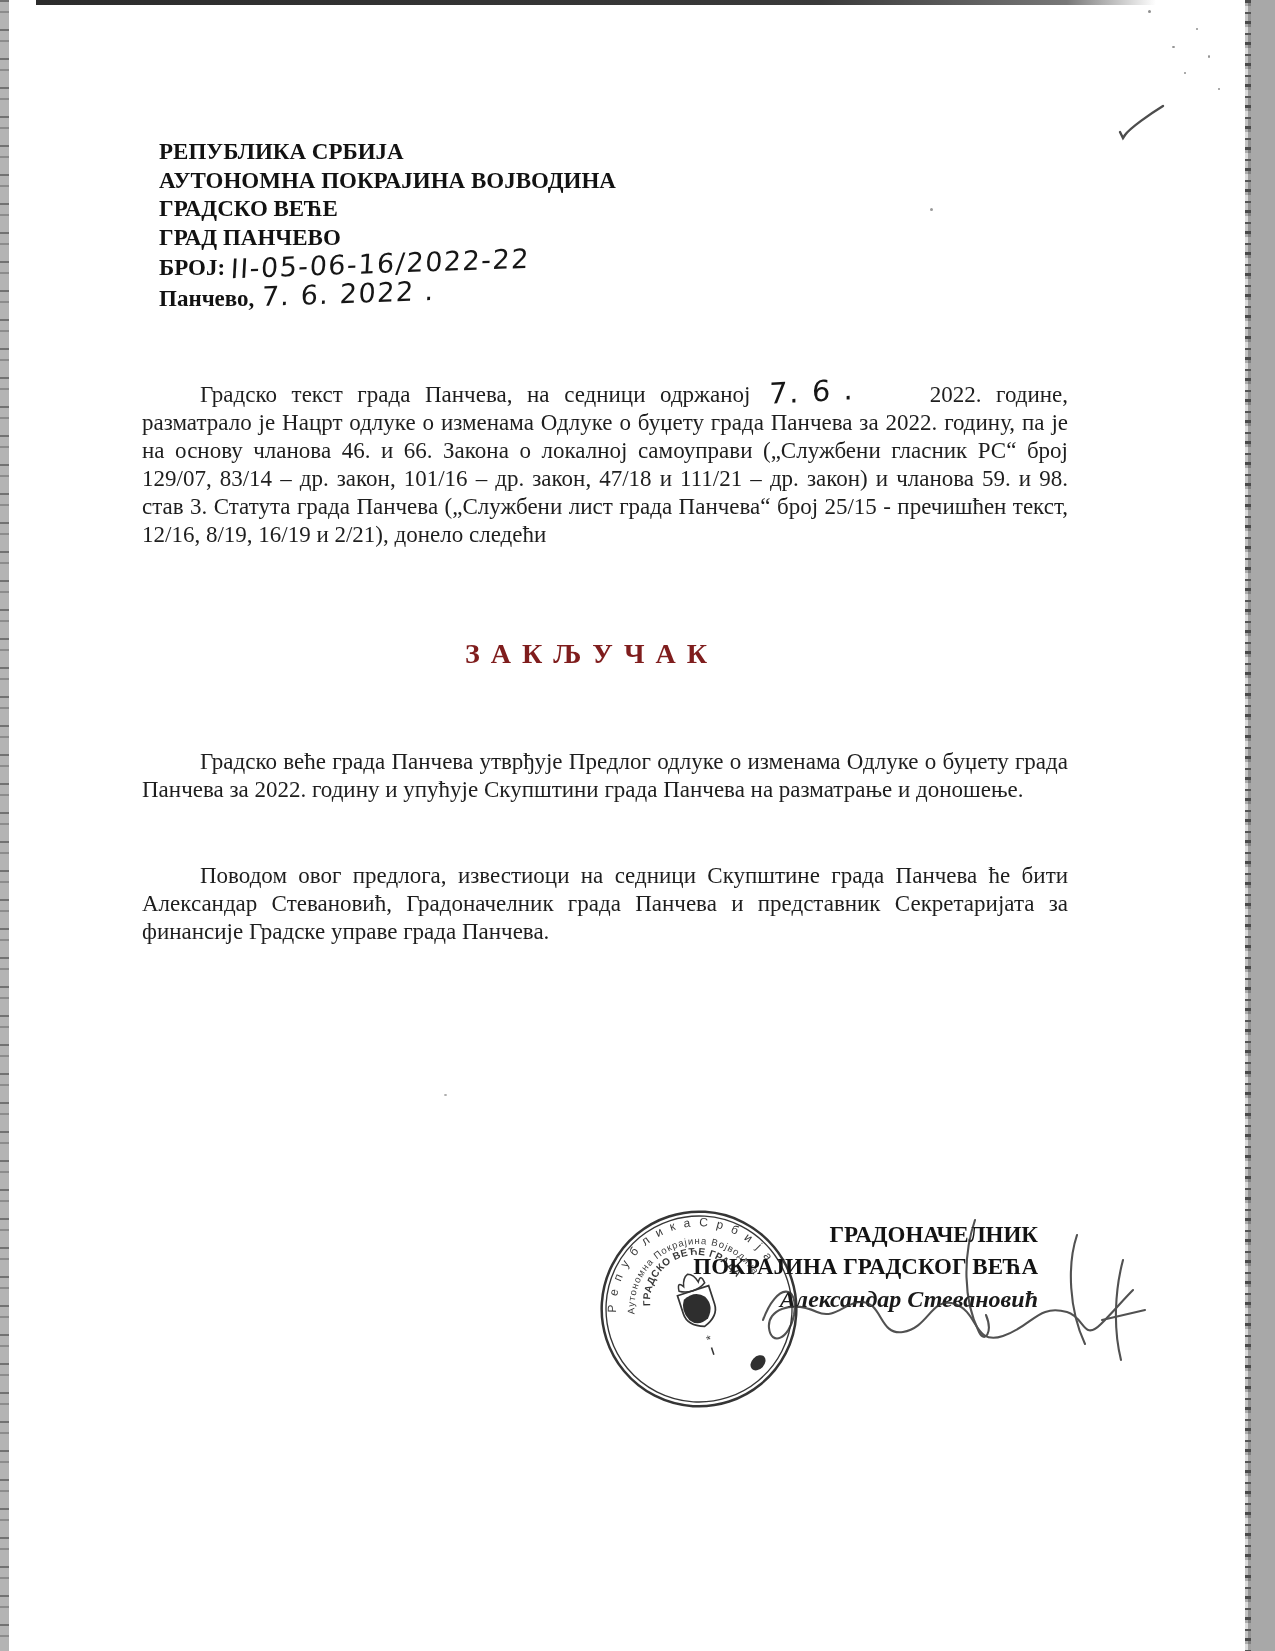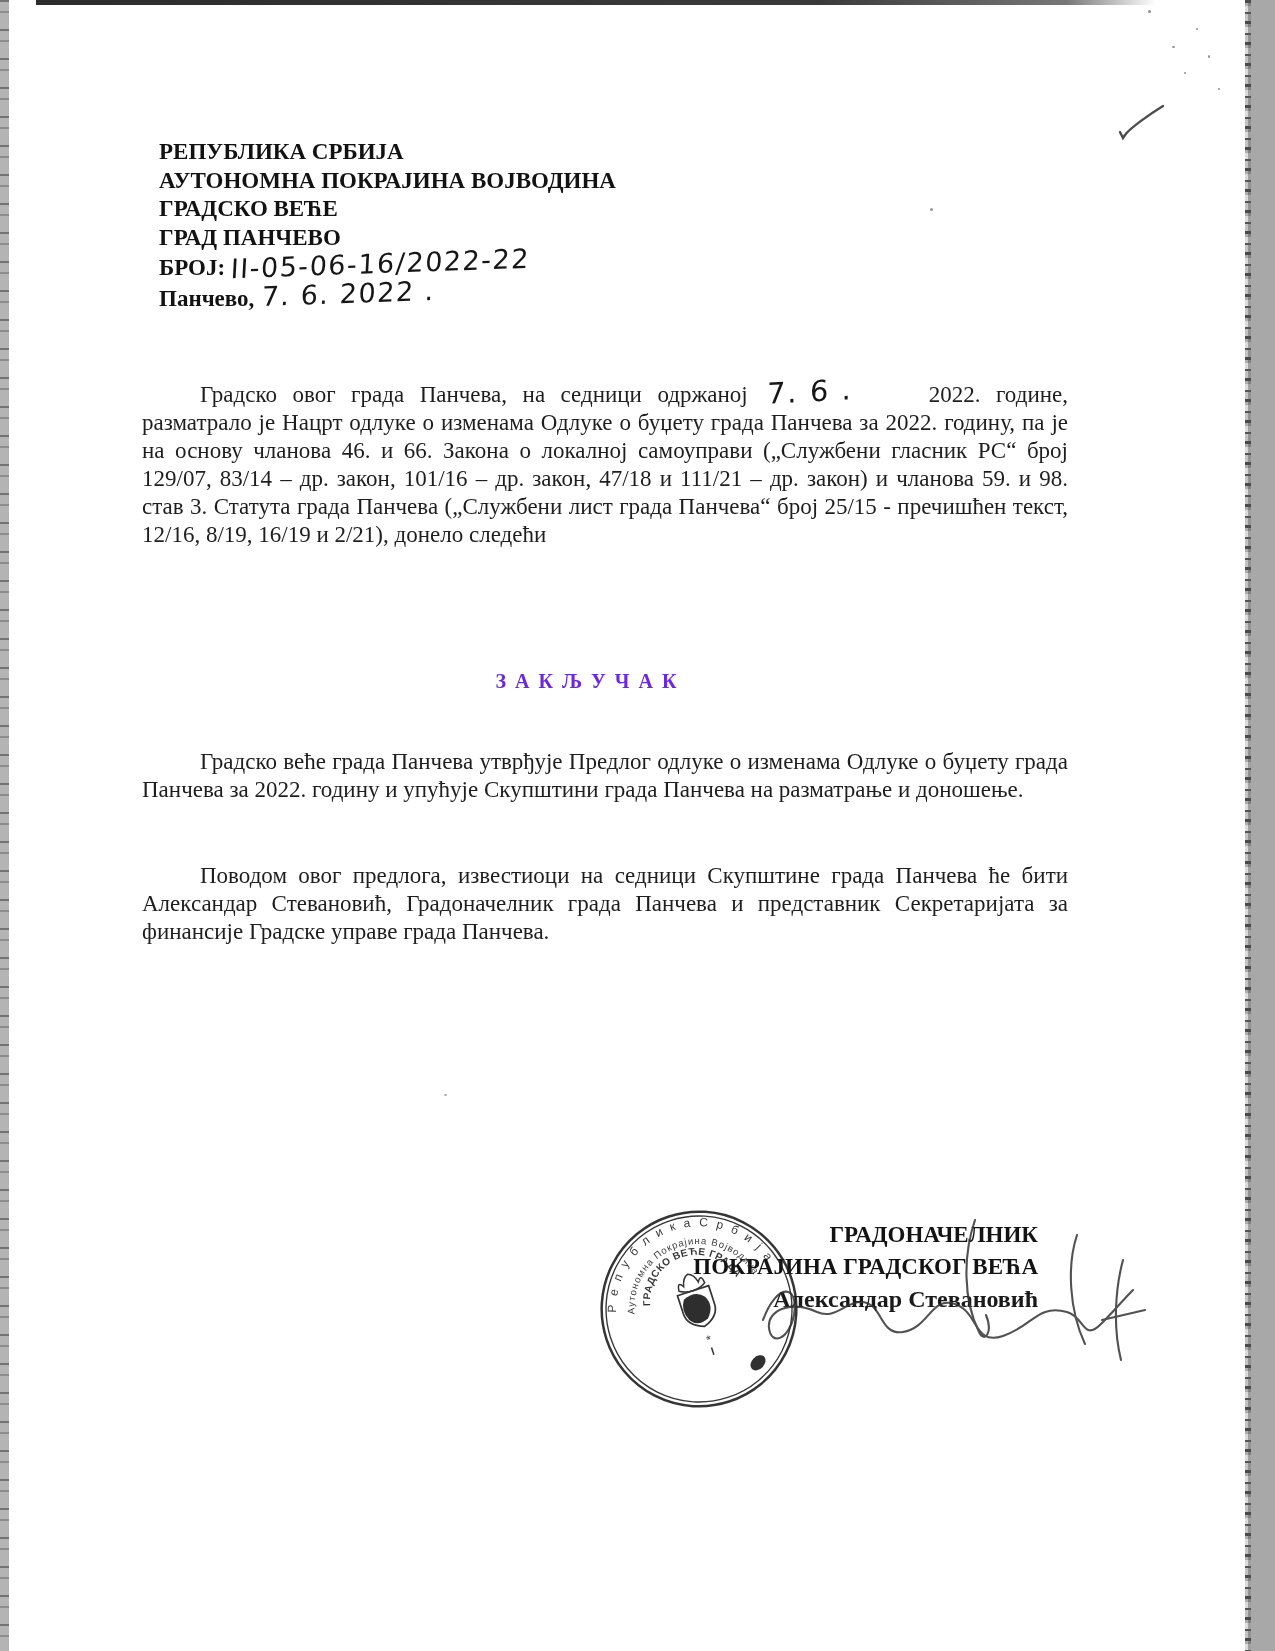--- a/index.html
+++ b/index.html
@@ -52,28 +52,28 @@
   .p1{top:378px;}
   .p2{top:748px;}
   .p3{top:862px;}
   .p4{top:976px;}
   .hw-gap{
     width:146px;font-size:29px;letter-spacing:2px;
     text-indent:0;padding-left:4px;vertical-align:baseline;
     transform:skewX(-4deg) rotate(-3deg);top:-2px;
   }
   .doc-title{
-    position:absolute;left:142px;top:670px;width:926px;
-    text-align:center;font-weight:bold;font-size:20px;color:#6d28d9;
+    position:absolute;left:142px;top:638px;width:926px;
+    text-align:center;font-weight:bold;font-size:28px;color:#7f1d1d;
     letter-spacing:2px;transform:translateX(-18px);
   }
   
   .sig-block{position:absolute;left:638px;top:1219px;width:400px;text-align:right;}
   .sig-title{font-weight:bold;font-size:23px;line-height:32px;color:#131313;white-space:nowrap;}
-  .sig-name{font-weight:bold;font-size:24px;line-height:32px;color:#1a1a1a;white-space:nowrap;}
+  .sig-name{font-weight:bold;font-style:italic;font-size:24px;line-height:32px;color:#1a1a1a;white-space:nowrap;}
   .stamp{position:absolute;left:593px;top:1203px;opacity:.88;}
   .signature-ink{position:absolute;left:735px;top:1160px;}
   .checkmark{position:absolute;left:1116px;top:102px;}
 </style>
 </head>
 <body>
 
 <div class="page">
 
   <div class="scan-edge-top"></div>
@@ -101,21 +101,21 @@
     <div>ГРАД  ПАНЧЕВО</div>
     <div>
       <span>БРОЈ:</span><span class="hw hw-number">II-05-06-16/2022-22</span>
     </div>
     <div>
       <span>Панчево,</span><span class="hw hw-date">7. 6. 2022 .</span>
     </div>
   </div>
 
   <p class="body-p p1">
-    <span>Градско овог града Панчева, на седници одржаној</span>
+    <span>Градско текст града Панчева, на седници одржаној</span>
     <span class="hw hw-gap">7. 6 .</span>
     <span>2022. године, разматрало је Нацрт одлуке о изменама Одлуке о буџету града Панчева за 2022. годину, па  је на основу чланова 46. и 66. Закона о локалној самоуправи („Службени гласник РС“ број 129/07, 83/14 – др. закон, 101/16 – др. закон, 47/18 и 111/21 – др. закон) и чланова 59. и 98. став 3. Статута града Панчева („Службени лист града Панчева“  број 25/15 - пречишћен текст, 12/16, 8/19, 16/19 и 2/21), донело следећи</span>
   </p>
 
   <div class="doc-title">З А К Љ У Ч А К</div>
 
   <p class="body-p p2">Градско веће града Панчева утврђује Предлог одлуке о изменама Одлуке о буџету града Панчева за 2022. годину и упућује Скупштини града Панчева на разматрање и доношење.</p>
   <p class="body-p p3">Поводом овог предлога, известиоци на седници Скупштине града Панчева ће бити Александар Стевановић, Градоначелник града Панчева и представник Секретаријата за финансије Градске управе града  Панчева.</p>
 
   <div class="sig-block">

